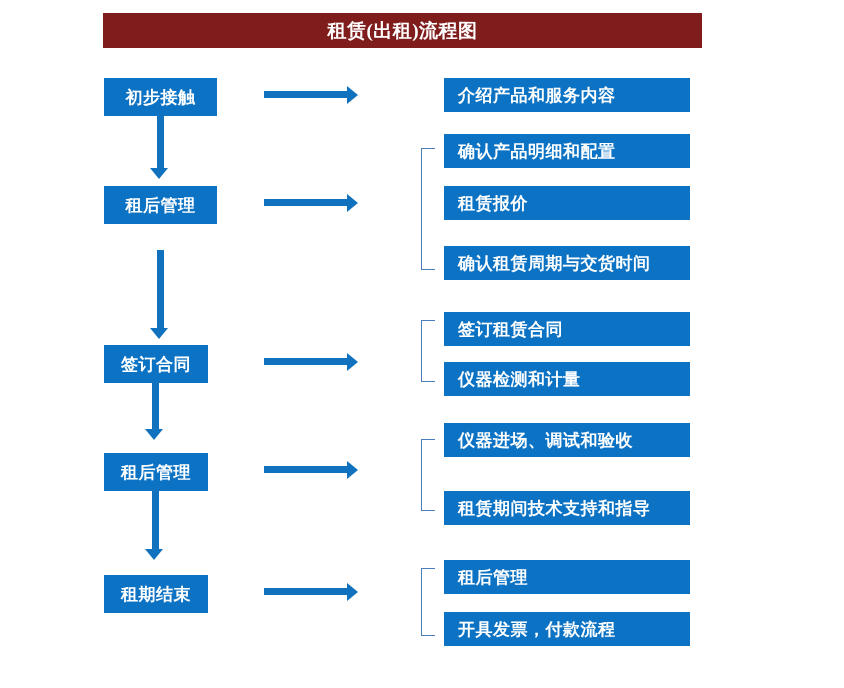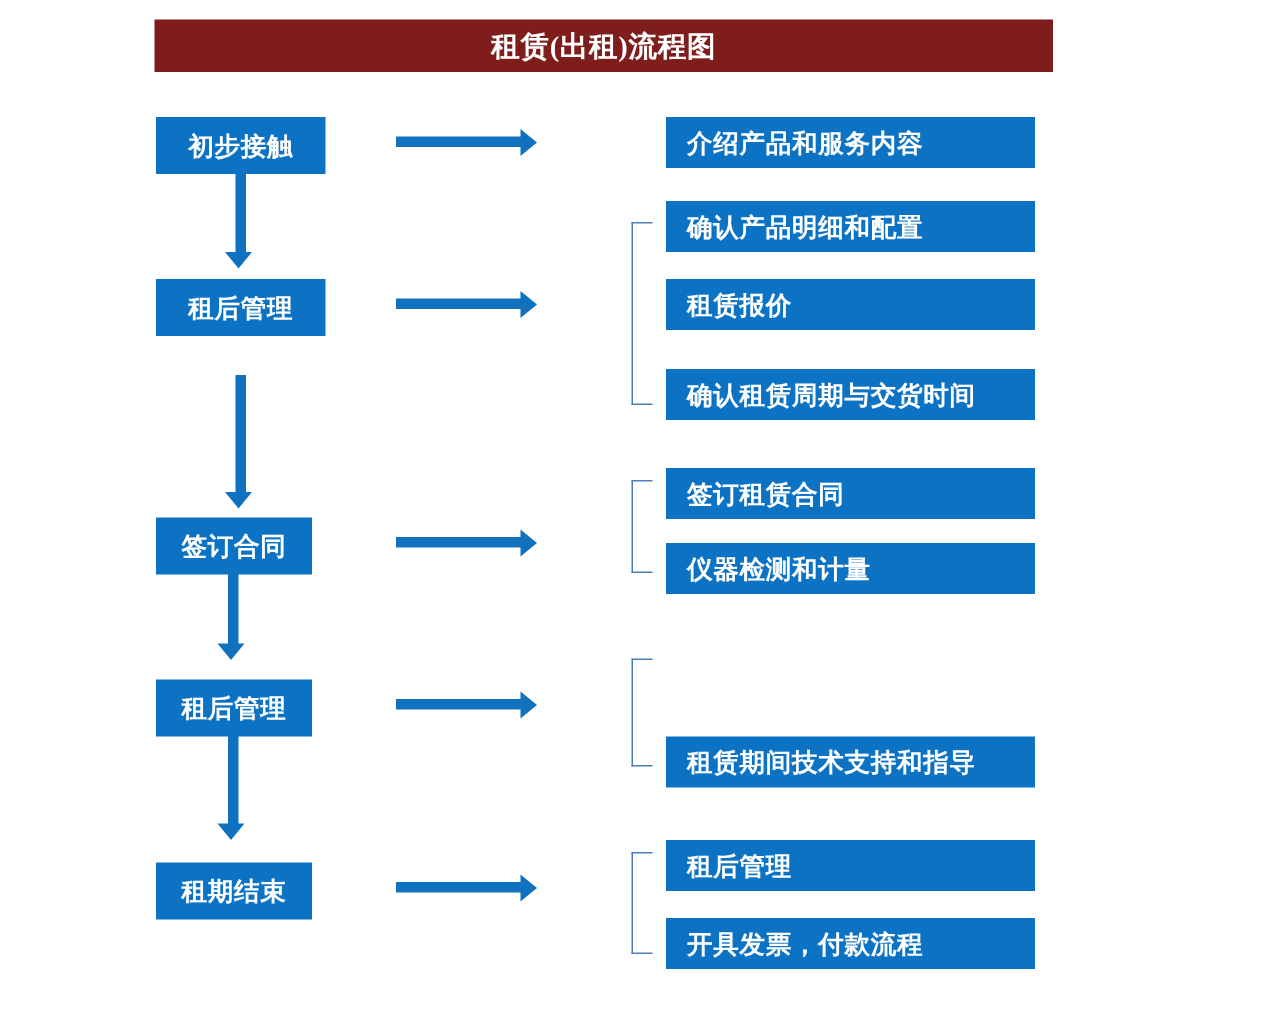--- a/index.html
+++ b/index.html
@@ -161,20 +161,21 @@
   <div class="node-box detail-box" style="top:134px;">确认产品明细和配置</div>
 
   <div class="node-box detail-box" style="top:186px;">租赁报价</div>
 
   <div class="node-box detail-box" style="top:246px;">确认租赁周期与交货时间</div>
 
   <div class="node-box detail-box" style="top:312px;">签订租赁合同</div>
 
   <div class="node-box detail-box" style="top:362px;">仪器检测和计量</div>
 
+  <div class="node-box detail-box" style="top:423px;">仪器进场、调试和验收</div>
 
   <div class="node-box detail-box" style="top:491px;">租赁期间技术支持和指导</div>
 
   <div class="node-box detail-box" style="top:560px;">租后管理</div>
 
   <div class="node-box detail-box" style="top:612px;">开具发票，付款流程</div>
 
 </div>
 
 </body></html>

